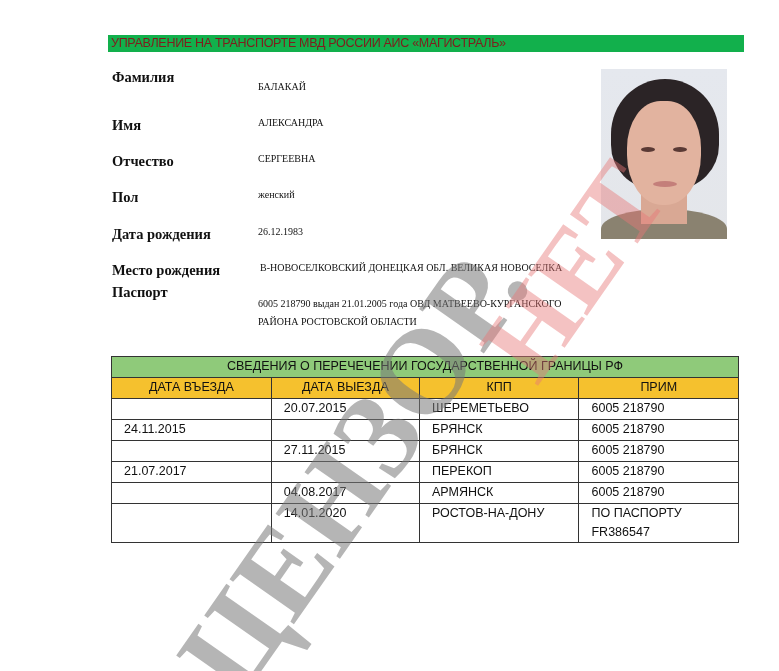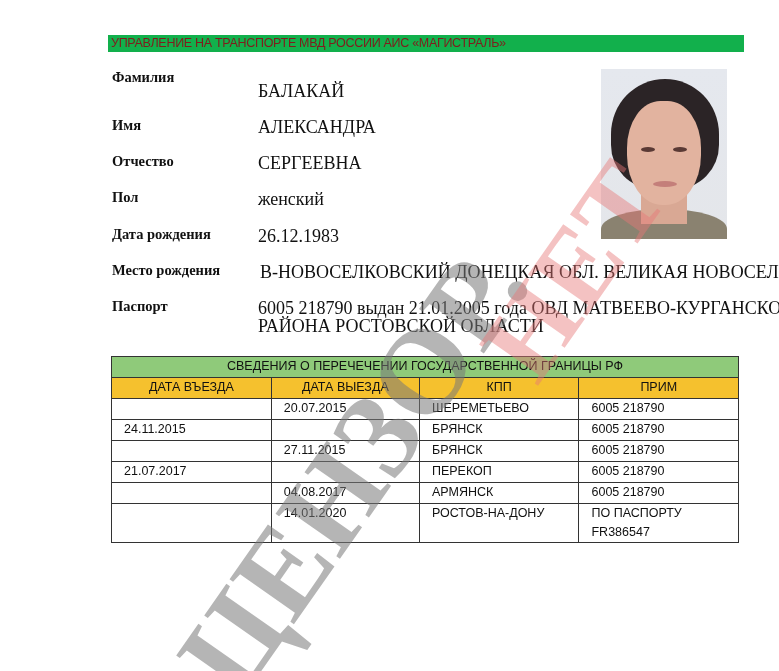--- a/index.html
+++ b/index.html
@@ -1,20 +1,20 @@
 <!DOCTYPE html>
 <html><head>
 <meta charset="utf-8">
 <style>
   html, body { margin: 0; padding: 0; background: #ffffff; }
   body { width: 779px; height: 671px; position: relative; overflow: hidden; font-family: "Liberation Serif", serif; color: #111; }
   .header-bar { position: absolute; left: 108px; top: 35px; width: 636px; height: 17px; background: #12b04c; }
   .header-bar span { position: absolute; left: 3px; top: 1px; font-family: "Liberation Sans", sans-serif; font-size: 12.5px; color: #7f1d1d; letter-spacing: -0.3px; white-space: nowrap; }
   .field-label { position: absolute; left: 112px; font-weight: bold; font-size: 14.5px; white-space: nowrap; }
-  .field-value { position: absolute; left: 258px; font-size: 18px; white-space: nowrap; }
+  .field-value { position: absolute; left: 258px; font-size: 10px; white-space: nowrap; }
   .photo { position: absolute; left: 601px; top: 69px; width: 126px; height: 170px; background: linear-gradient(180deg,#e5e8ee 0%,#e4e6ea 100%); overflow: hidden; }
   .photo .hair { position: absolute; left: 10px; top: 10px; width: 108px; height: 110px; border-radius: 50% 50% 40% 40%; background: #2b2426; }
   .photo .face { position: absolute; left: 26px; top: 32px; width: 74px; height: 104px; border-radius: 45% 45% 48% 48%; background: #e2b39f; }
   .photo .neck { position: absolute; left: 40px; top: 125px; width: 46px; height: 30px; background: #d9a894; }
   .photo .shoulders { position: absolute; left: 0px; top: 140px; width: 126px; height: 40px; border-radius: 50% 50% 0 0; background: #8a8270; }
   .photo .eye { position: absolute; top: 78px; width: 14px; height: 5px; border-radius: 50%; background: #5a3a35; }
   .photo .lips { position: absolute; left: 52px; top: 112px; width: 24px; height: 6px; border-radius: 50%; background: #c47f7a; }
   table.border { position: absolute; left: 111px; top: 356px; width: 628px; border-collapse: collapse; font-family: "Liberation Sans", sans-serif; font-size: 12.5px; }
   table.border td, table.border th { border: 1.5px solid #333; padding: 0 12px; height: 20px; vertical-align: top; line-height: 19px; }
   table.border th { font-weight: normal; text-align: center; }
@@ -44,21 +44,21 @@
 
 <div class="field-label" style="top:189px">Пол</div>
 <div class="field-value" style="top:189px">женский</div>
 
 <div class="field-label" style="top:226px">Дата рождения</div>
 <div class="field-value" style="top:226px">26.12.1983</div>
 
 <div class="field-label" style="top:262px">Место  рождения</div>
 <div class="field-value" style="top:262px; left:260px">В-НОВОСЕЛКОВСКИЙ  ДОНЕЦКАЯ ОБЛ. ВЕЛИКАЯ НОВОСЕЛКА</div>
 
-<div class="field-label" style="top:298px">Паспорт</div>
+<div class="field-label" style="top:284px">Паспорт</div>
 <div class="field-value" style="top:298px">6005  218790 выдан 21.01.2005 года ОВД МАТВЕЕВО-КУРГАНСКОГО</div>
 <div class="field-value" style="top:316px">РАЙОНА РОСТОВСКОЙ ОБЛАСТИ</div>
 
 <div class="photo">
   <div class="hair"></div>
   <div class="shoulders"></div>
   <div class="neck"></div>
   <div class="face"></div>
   <div class="eye" style="left:40px"></div>
   <div class="eye" style="left:72px"></div>

